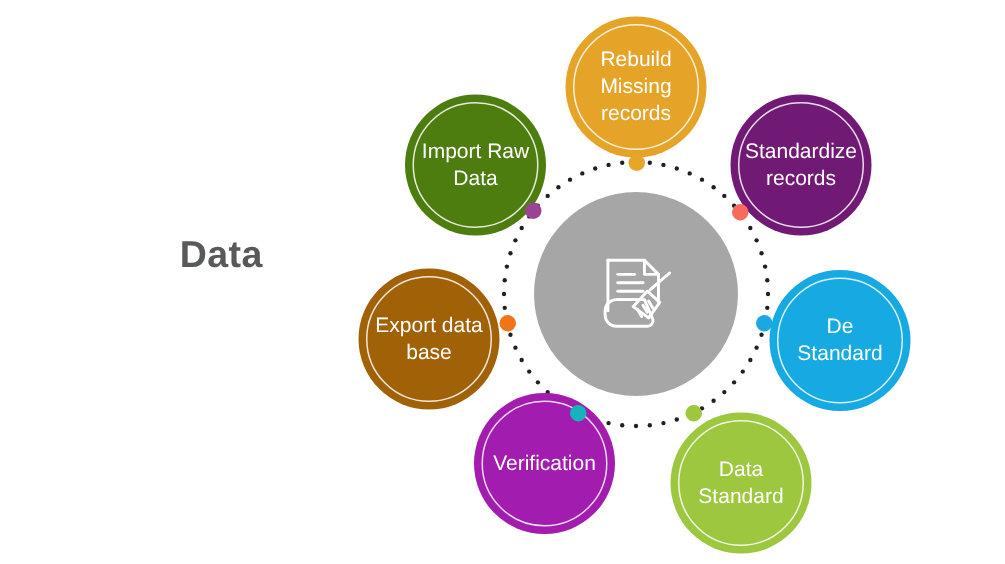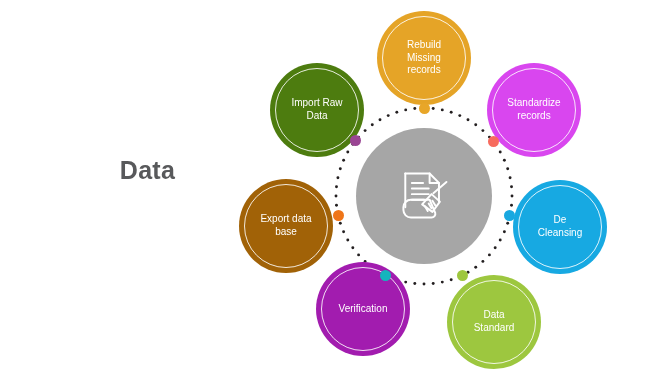--- a/index.html
+++ b/index.html
@@ -73,21 +73,21 @@
     position: absolute;
     left: 5px; top: 5px; right: 5px; bottom: 5px;
     border: 1px solid rgba(255,255,255,0.85);
     border-radius: 50%;
     pointer-events: none;
   }
   .node-label {
     position: relative;
     z-index: 2;
     color: #ffffff;
-    font-size: 10px;
+    font-size: 14px;
     line-height: 1.28;
     text-align: center;
     padding: 0 6px;
     user-select: none;
     white-space: pre-line;
   }
 
   
   .orbit-dot {
     position: absolute;
@@ -197,30 +197,30 @@
     </div>
 
     <div id="nodes-layer">
         <div class="node" style="width: 94px; height: 94px; left: 377px; top: 11px; background: rgb(229, 164, 39);">
           <div class="node-ring"></div>
           <div class="node-label">Rebuild
 Missing
 records</div>
         </div>
         <div class="orbit-dot" style="width: 11px; height: 11px; left: 418.5px; top: 102.5px; background: rgb(232, 166, 40);"></div>
-        <div class="node" style="width: 94px; height: 94px; left: 487px; top: 63px; background: #d946ef;">
+        <div class="node" style="width: 94px; height: 94px; left: 487px; top: 63px; background: #701a75;">
           <div class="node-ring"></div>
           <div class="node-label">Standardize
 records</div>
         </div>
         <div class="orbit-dot" style="width: 11px; height: 11px; left: 487.845px; top: 136.322px; background: rgb(247, 107, 94);"></div>
         <div class="node" style="width: 94px; height: 94px; left: 513px; top: 180px; background: rgb(23, 169, 226);">
           <div class="node-ring"></div>
           <div class="node-label">De
-Cleansing</div>
+Standard</div>
         </div>
         <div class="orbit-dot" style="width: 11px; height: 11px; left: 504.245px; top: 210.296px; background: rgb(25, 168, 224);"></div>
         <div class="node" style="width: 94px; height: 94px; left: 447px; top: 275px; background: rgb(157, 199, 63);">
           <div class="node-ring"></div>
           <div class="node-label">Data
 Standard</div>
         </div>
         <div class="orbit-dot" style="width: 11px; height: 11px; left: 457.077px; top: 269.594px; background: rgb(158, 199, 62);"></div>
         <div class="node" style="width: 94px; height: 94px; left: 316px; top: 262px; background: #a21caf;">
           <div class="node-ring"></div>

